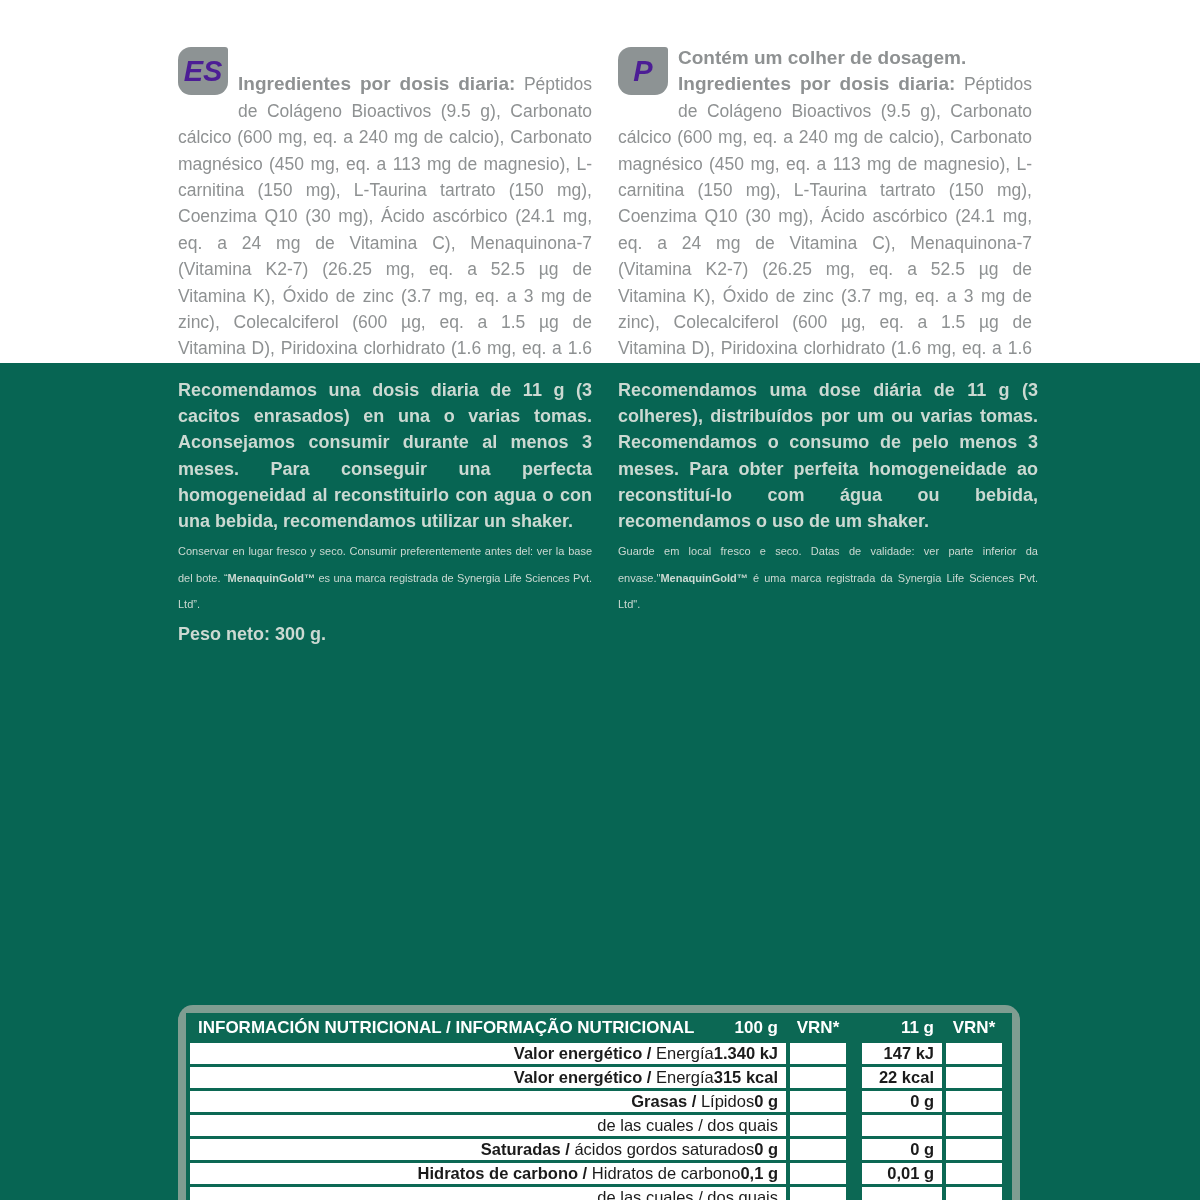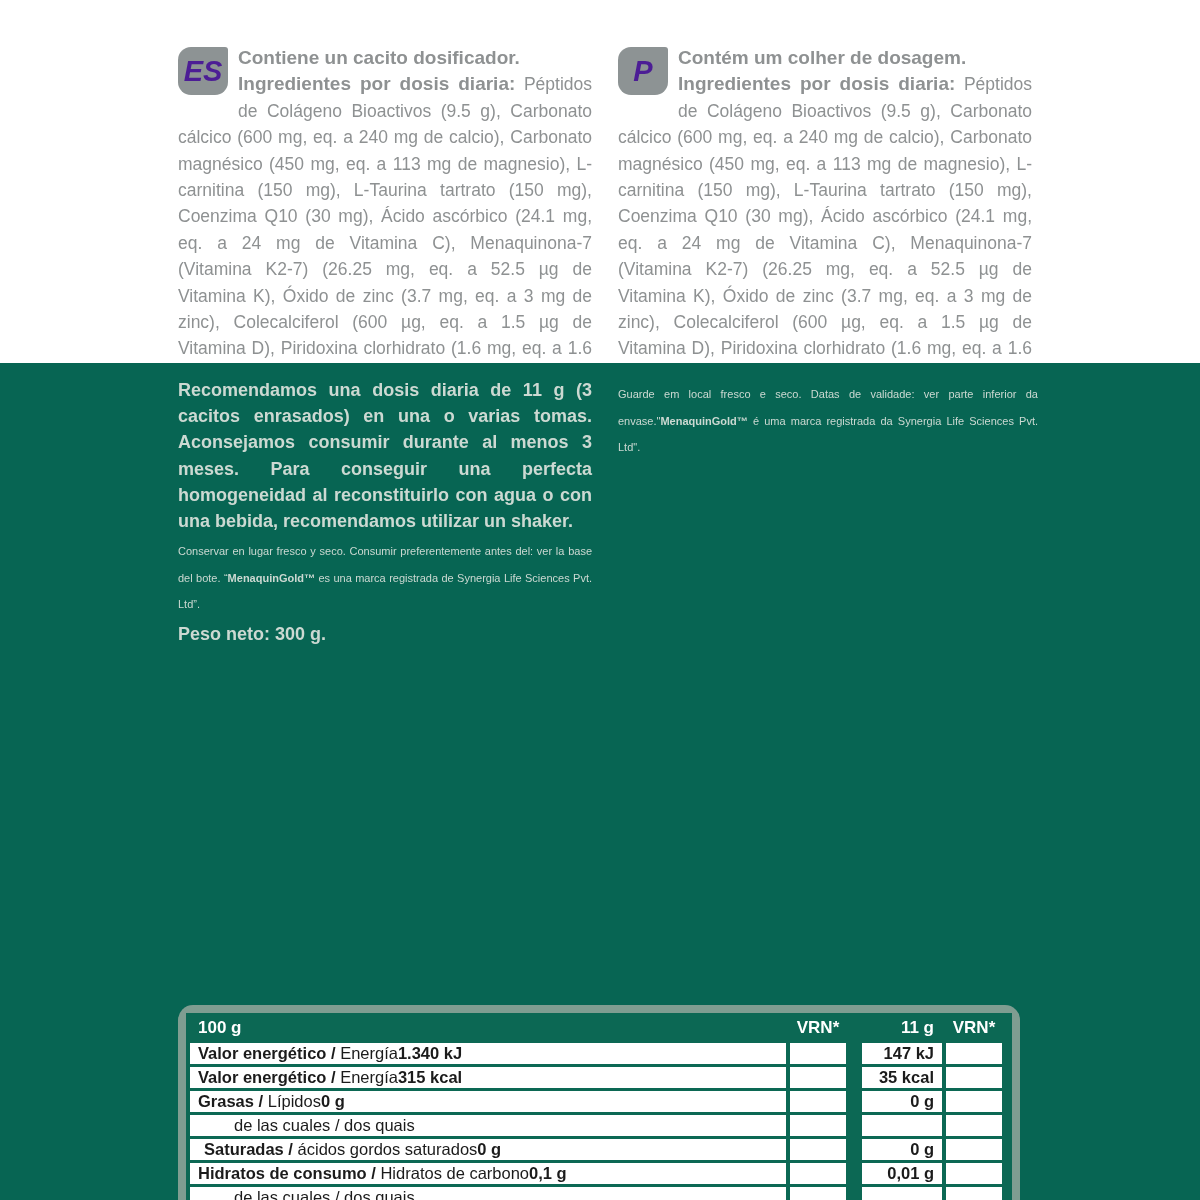--- a/index.html
+++ b/index.html
@@ -40,37 +40,37 @@
   .tbl-inner{background:#0c6854;padding:0 10px 0 4px;}
   .thead{display:flex;height:30px;line-height:30px;color:#ffffff;font-weight:bold;font-size:17px;}
   .trow{display:flex;margin-bottom:3px;}
   .cell{background:#ffffff;height:21px;line-height:21px;font-size:16.5px;color:#1b1b1b;white-space:nowrap;overflow:hidden;}
   .c1{width:596px;margin-right:4px;}
   .c2{width:56px;margin-right:16px;text-align:center;}
   .c3{width:80px;margin-right:4px;text-align:right;padding-right:8px;box-sizing:border-box;}
   .c4{width:56px;text-align:center;}
   .thead .hc{background:transparent;}
   .thead .c1{display:flex;justify-content:space-between;padding:0 8px 0 8px;box-sizing:border-box;}
-  .label-wrap{display:flex;justify-content:flex-start;padding-right:8px;box-sizing:border-box;}
+  .label-wrap{display:flex;justify-content:flex-end;padding-right:8px;box-sizing:border-box;}
   .lbl .b{font-weight:bold;}
   .val{font-weight:bold;}
   .ind0{padding-left:8px;}
   .ind1{padding-left:20px;margin-left:24px;}
   .ind2{padding-left:14px;}
 </style>
 </head>
 <body>
 
 <div class="top-section">
 
   <div class="ing-col es">
     <span class="lang-badge">
       <span>ES</span>
     </span>
-    <span class="dosing-line">Contiene un cacito dosificador.</span><br>
+    <br>
     <span class="ing-label">Ingredientes por dosis diaria:</span>
     <span>Péptidos de Colágeno Bioactivos (9.5 g), Carbonato cálcico (600 mg, eq. a 240 mg de calcio), Carbonato magnésico (450 mg, eq. a 113 mg de magnesio), L-carnitina (150 mg), L-Taurina tartrato (150 mg), Coenzima Q10 (30 mg), Ácido ascórbico (24.1 mg, eq. a 24 mg de Vitamina C), Menaquinona-7 (Vitamina K2-7) (26.25 mg, eq. a 52.5 µg de Vitamina K), Óxido de zinc (3.7 mg, eq. a 3 mg de zinc), Colecalciferol (600 µg, eq. a 1.5 µg de Vitamina D), Piridoxina clorhidrato (1.6 mg, eq. a 1.6 mg de Vitamina B6), Ácido fólico (158 µg, eq. a 158 µg de Vitamina B9) y Cianocobalamina (0.8 µg, eq. a 0.8 µg de Vitamina B12).</span>
   </div>
 
   <div class="ing-col pt">
     <span class="lang-badge">
       <span>P</span>
     </span>
     <span class="dosing-line">Contém um colher de dosagem.</span><br>
     <span class="ing-label">Ingredientes por dosis diaria:</span>
@@ -81,27 +81,29 @@
 
 <div class="green-section">
 
   <div class="mid-col es">
     <p class="recommend">Recomendamos una dosis diaria de 11 g (3 cacitos enrasados) en una o varias tomas. Aconsejamos consumir durante al menos 3 meses. Para conseguir una perfecta homogeneidad al reconstituirlo con agua o con una bebida, recomendamos utilizar un shaker.</p>
     <p class="storage"><span>Conservar en lugar fresco y seco. Consumir preferentemente antes del: ver la base del bote. “</span><b>MenaquinGold™</b><span> es una marca registrada de Synergia Life Sciences Pvt. Ltd”.</span></p>
     <p class="weight">Peso neto: 300 g.</p>
   </div>
 
   <div class="mid-col pt">
+    <p class="recommend">Recomendamos uma dose diária de 11 g (3 colheres), distribuídos por um ou varias tomas. Recomendamos o consumo de pelo menos 3 meses. Para obter perfeita homogeneidade ao reconstituí-lo com água ou bebida, recomendamos o uso de um shaker.</p>
     <p class="storage"><span>Guarde em local fresco e seco. Datas de validade: ver parte inferior da envase."</span><b>MenaquinGold™</b><span> é uma marca registrada da Synergia Life Sciences Pvt. Ltd".</span></p>
   </div>
 
   <div class="tbl-box">
     <div class="tbl-inner">
       <div class="thead">
         <div class="hc c1">
+          <span>INFORMACIÓN NUTRICIONAL / INFORMAÇÃO NUTRICIONAL</span>
           <span>100 g</span>
         </div>
         <div class="hc c2">VRN*</div>
         <div class="hc c3">11 g</div>
         <div class="hc c4">VRN*</div>
       </div>
       <div id="rows-container">
   <div class="trow">
     <div class="cell c1 lbl label-wrap">
               <span class="txt ind0"><span class="b">Valor energético / </span>Energía</span>
@@ -111,21 +113,21 @@
     <div class="cell c3 val v11">147 kJ</div>
     <div class="cell c4 val p11"></div>
   </div>
 
   <div class="trow">
     <div class="cell c1 lbl label-wrap">
               <span class="txt ind0"><span class="b">Valor energético / </span>Energía</span>
               <span class="val v100">315 kcal</span>
             </div>
     <div class="cell c2 val p100"></div>
-    <div class="cell c3 val v11">35 kcal</div>
+    <div class="cell c3 val v11">22 kcal</div>
     <div class="cell c4 val p11"></div>
   </div>
 
   <div class="trow">
     <div class="cell c1 lbl label-wrap">
               <span class="txt ind0"><span class="b">Grasas / </span>Lípidos</span>
               <span class="val v100">0 g</span>
             </div>
     <div class="cell c2 val p100"></div>
     <div class="cell c3 val v11">0 g</div>
@@ -147,21 +149,21 @@
               <span class="txt ind2"><span class="b">Saturadas / </span>ácidos gordos saturados</span>
               <span class="val v100">0 g</span>
             </div>
     <div class="cell c2 val p100"></div>
     <div class="cell c3 val v11">0 g</div>
     <div class="cell c4 val p11"></div>
   </div>
 
   <div class="trow">
     <div class="cell c1 lbl label-wrap">
-              <span class="txt ind0"><span class="b">Hidratos de consumo / </span>Hidratos de carbono</span>
+              <span class="txt ind0"><span class="b">Hidratos de carbono / </span>Hidratos de carbono</span>
               <span class="val v100">0,1 g</span>
             </div>
     <div class="cell c2 val p100"></div>
     <div class="cell c3 val v11">0,01 g</div>
     <div class="cell c4 val p11"></div>
   </div>
 
   <div class="trow">
     <div class="cell c1 lbl label-wrap">
               <span class="txt ind1">de las cuales / dos quais</span>

